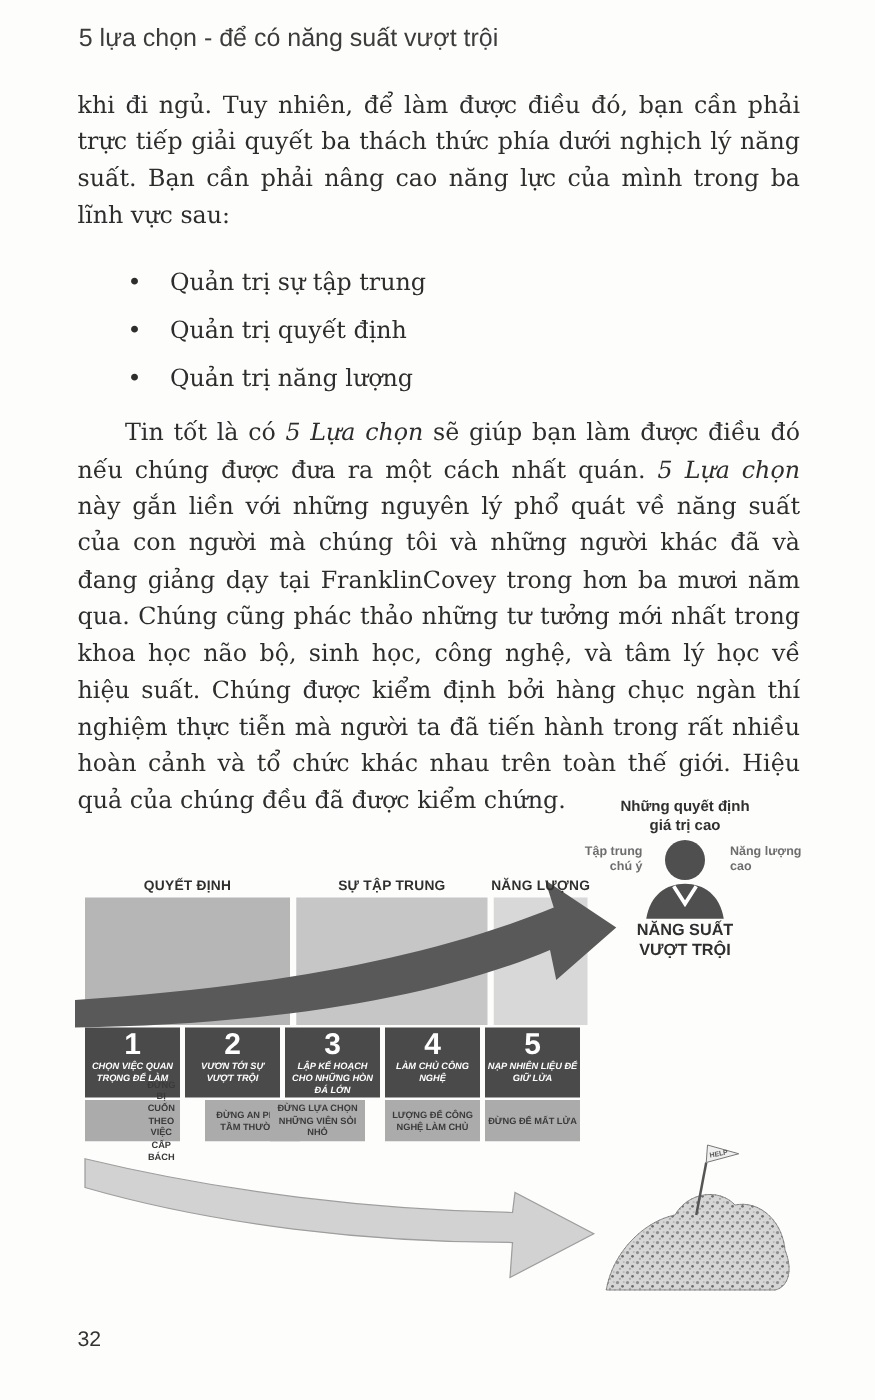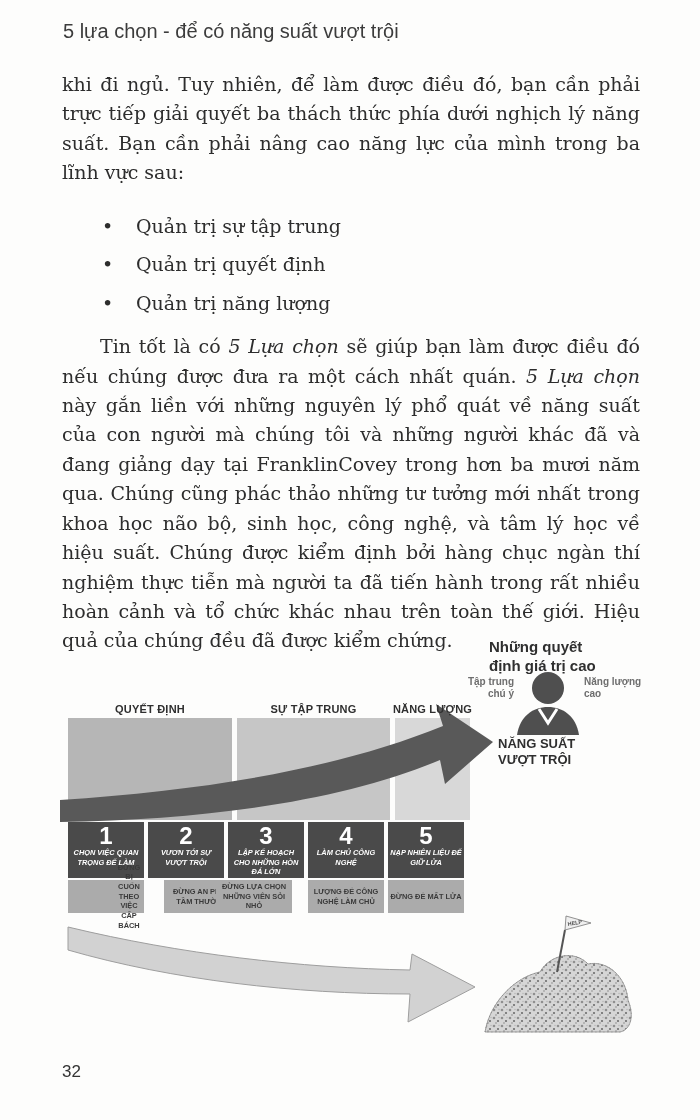--- a/index.html
+++ b/index.html
@@ -35,24 +35,24 @@
     font-family:"Liberation Sans", sans-serif; font-weight:bold;
     font-size:11px; color:#2f2f2f; letter-spacing:.2px;
   }
   .col-header-1 { left:8px;   width:164px; }
   .col-header-2 { left:177px; width:153px; }
   .col-header-3 { left:320px; width:105px; }
 
   .diagram-svg { position:absolute; left:0; top:0; z-index:2; pointer-events:none; }
 
   .lbl { position:absolute; z-index:3; font-family:"Liberation Sans", sans-serif; font-weight:bold; }
-  .lbl-top    { left:429px; top:6px;  width:118px; font-size:15px; color:#2f2f2f; line-height:1.25; }
+  .lbl-top    { left:429px; top:6px;  width:118px; text-align:center; font-size:12px; color:#2f2f2f; line-height:1.25; }
   .lbl-left   { left:394px; top:44px; width:60px;  text-align:right;  font-size:10px; color:#6e6e6e; line-height:1.2; }
   .lbl-right  { left:524px; top:44px; width:70px;  text-align:left;   font-size:10px; color:#6e6e6e; line-height:1.2; }
-  .lbl-result { left:438px; top:104px; width:100px; font-size:13px; color:#2f2f2f; line-height:1.2; }
+  .lbl-result { left:438px; top:104px; width:100px; text-align:center; font-size:13px; color:#2f2f2f; line-height:1.2; }
 
   .choice-box {
     position:absolute; top:190px; width:76px; height:56px; z-index:3;
     background:#4a4a4a; color:#ffffff; text-align:center;
     font-family:"Liberation Sans", sans-serif;
   }
   .choice-num { font-size:24px; font-weight:bold; line-height:1.05; padding-top:1px; }
   .choice-title { font-size:7.4px; font-weight:bold; line-height:1.3; padding:0 2px;font-style:italic; }
   .dont-box {
     position:absolute; top:248px; width:76px; height:33px; z-index:3;

